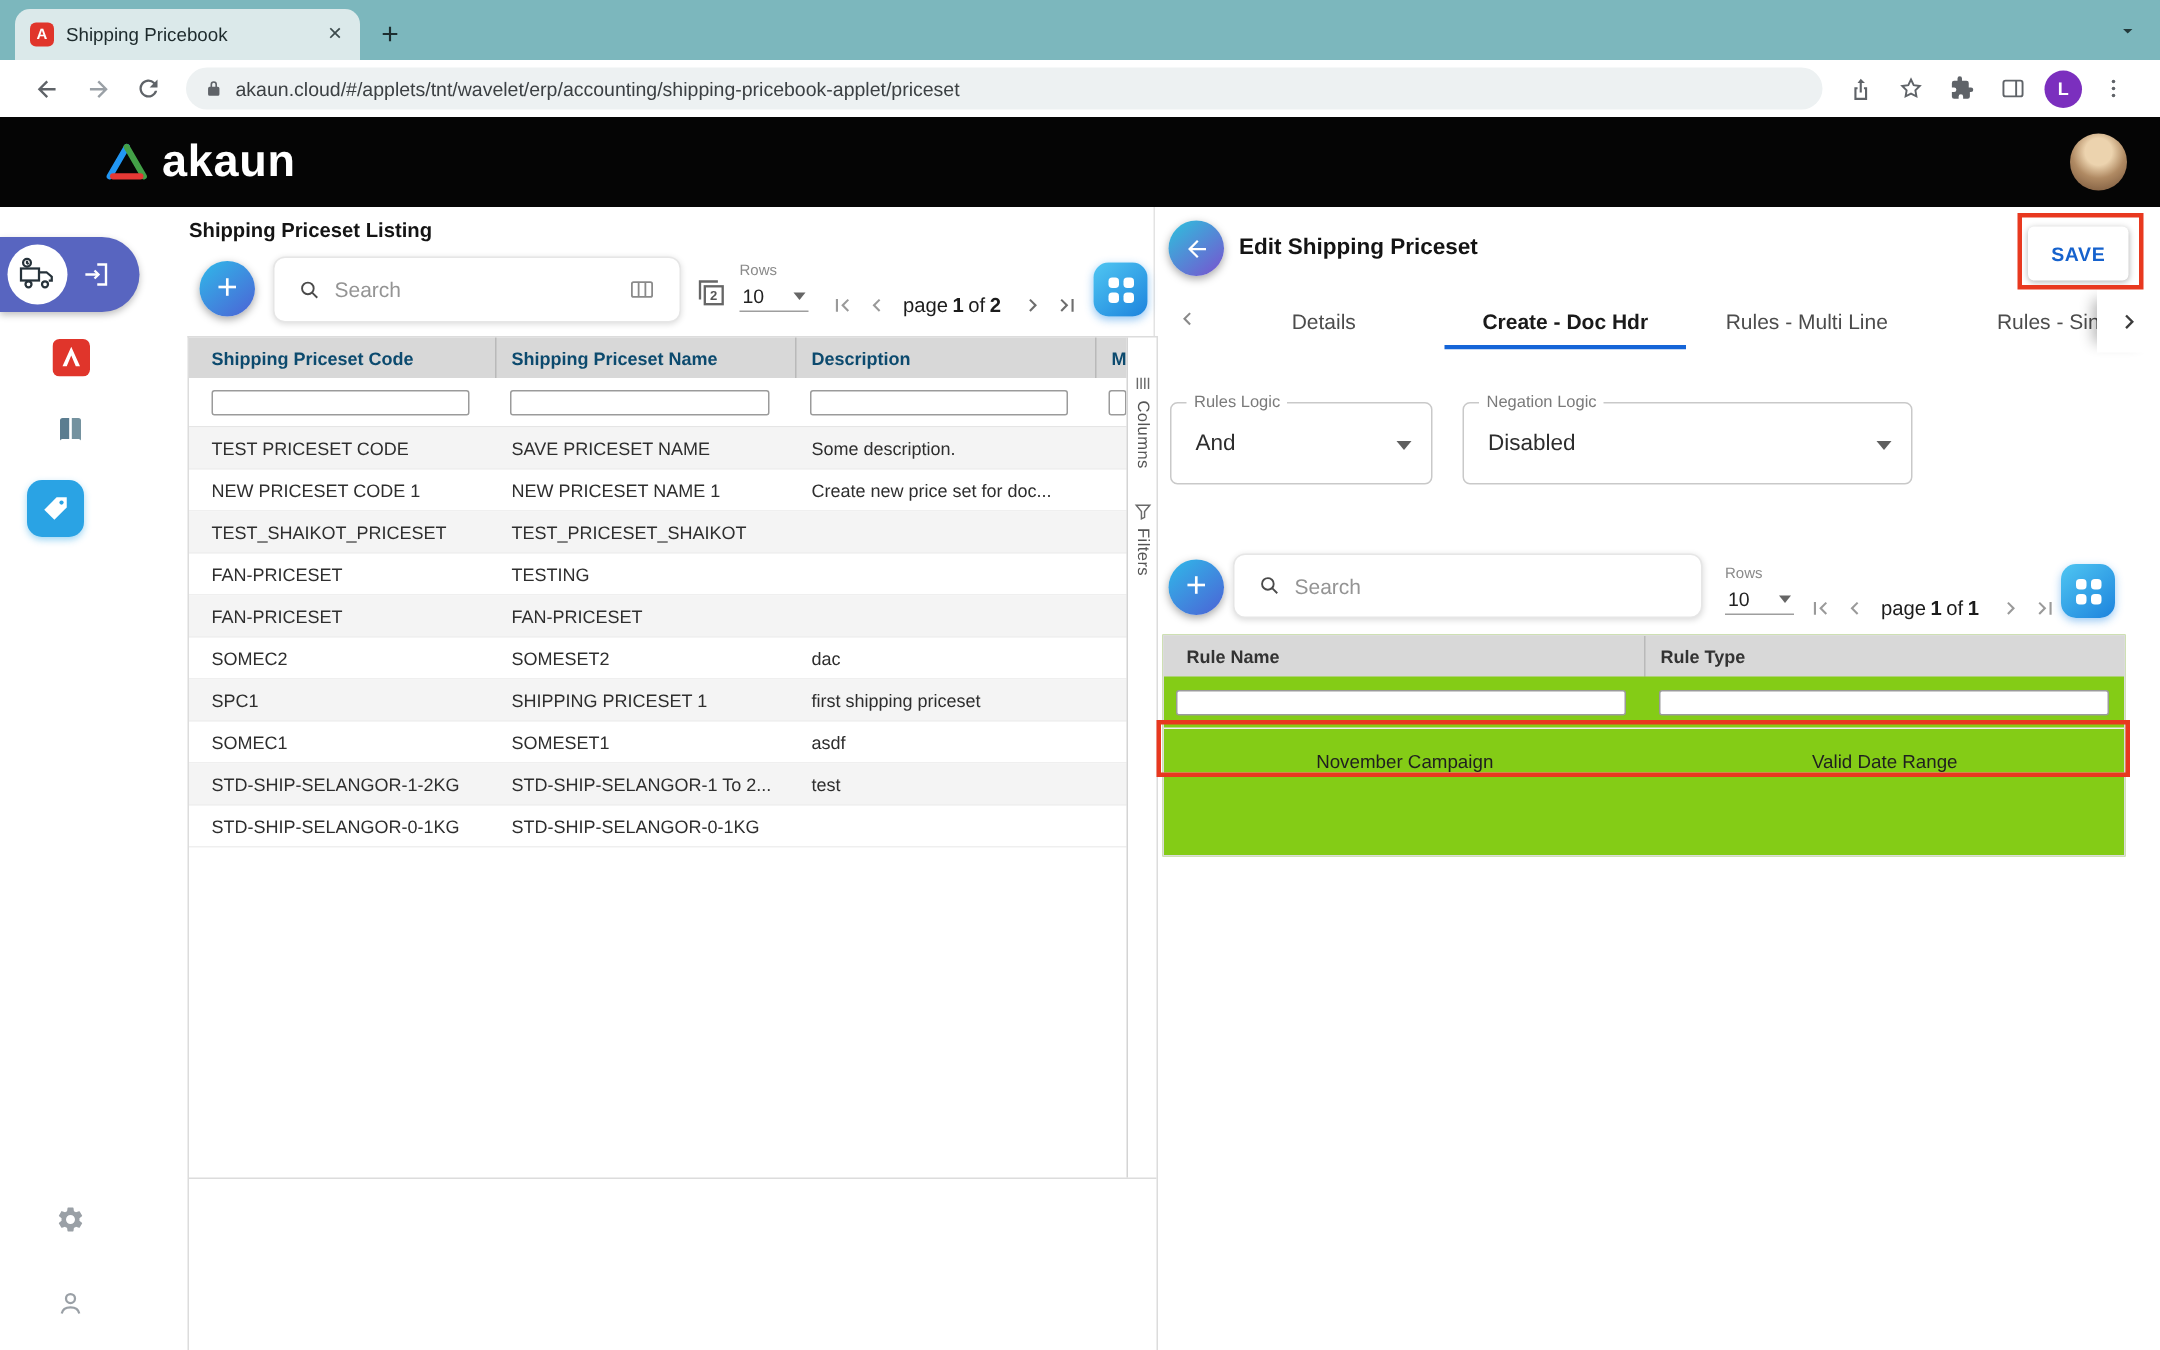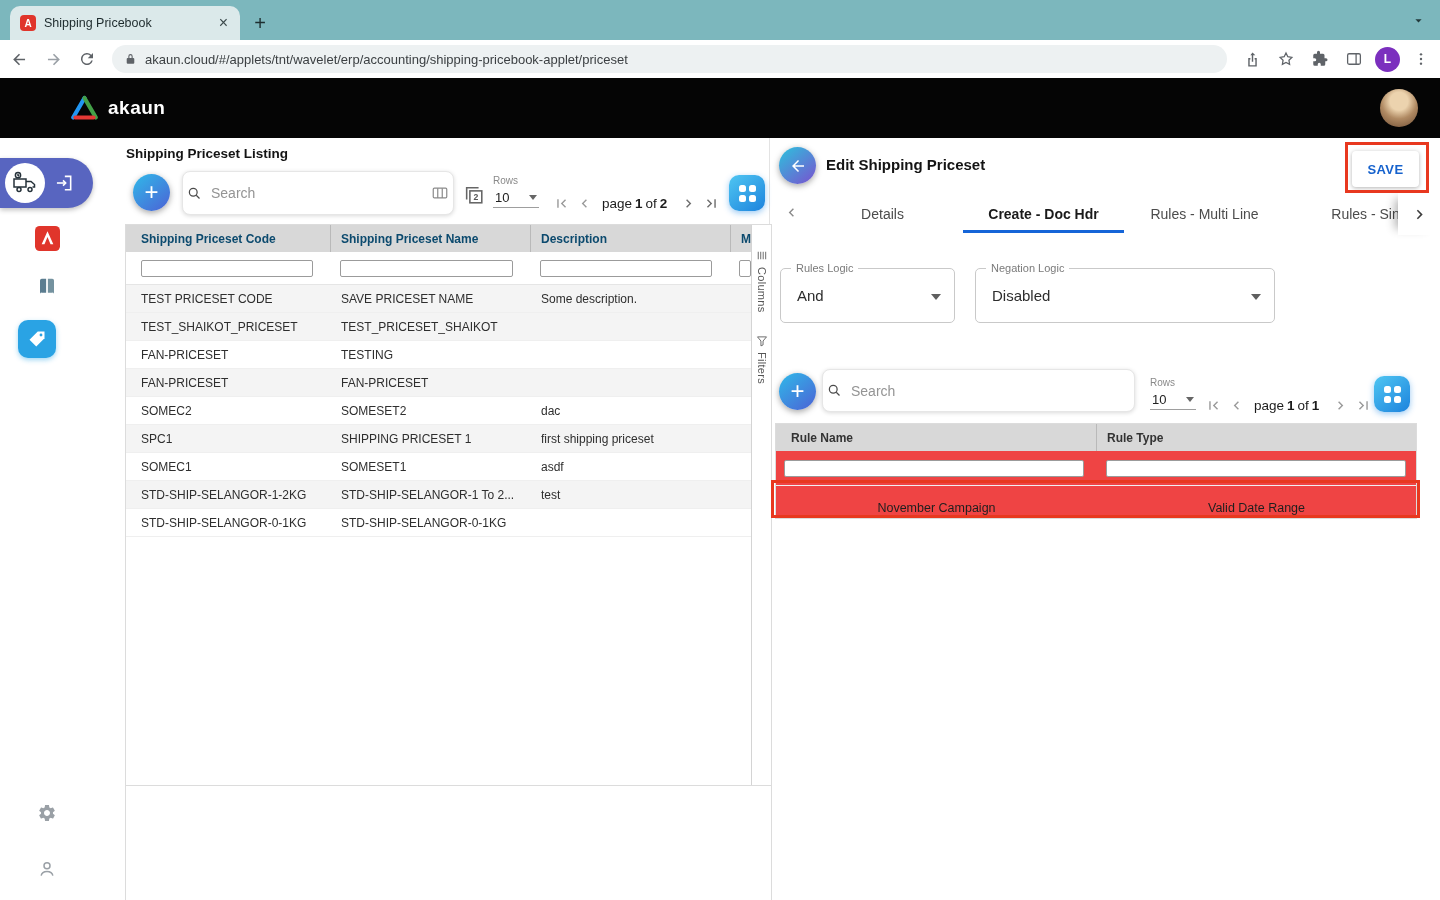--- a/index.html
+++ b/index.html
@@ -8,30 +8,30 @@
 
   
   .tabstrip{height:40px;background:#7cb7bd;display:flex;align-items:flex-end;position:relative}
   .btab{width:230px;height:34px;background:#dbe9ea;border-radius:10px 10px 0 0;margin-left:10px;display:flex;align-items:center;padding:0 10px;gap:8px}
   .favicon{width:16px;height:16px;border-radius:4px;background:#e0352b;color:#fff;font-size:10px;font-weight:bold;display:flex;align-items:center;justify-content:center;flex:0 0 auto}
   .btab-title{flex:1;font-size:12.5px;color:#1d2a2c;white-space:nowrap;overflow:hidden}
   .btab-close{color:#3c4a4c;font-size:16px;line-height:14px;padding:0 2px}
   .newtab{width:28px;height:30px;margin:0 0 2px 6px;display:flex;align-items:center;justify-content:center;font-size:20px;color:#1d2e30}
   .tabstrip-chevron{position:absolute;right:14px;top:13px;line-height:0}
 
-  .toolbar{height:38px;background:#fff;display:flex;align-items:center;padding:0 6px;gap:8px}
+  .toolbar{height:38px;background:#fff;display:flex;align-items:center;padding:0 18px;gap:8px}
   .navbtn{width:26px;height:26px;display:flex;align-items:center;justify-content:center;border-radius:50%}
   .urlbar{flex:1;height:28px;background:#edf1f2;border-radius:14px;display:flex;align-items:center;padding:0 12px;gap:8px;margin:0 4px;min-width:0}
   .url{font-size:13px;color:#3c4043;white-space:nowrap;overflow:hidden}
   .browser-avatar{width:25px;height:25px;border-radius:50%;background:#7b2fbe;color:#fff;font-size:12px;font-weight:bold;display:flex;align-items:center;justify-content:center}
 
   
   .appheader{height:60px;background:#050505;display:flex;align-items:center;padding:0 22px 0 70px}
   .logo{display:flex;align-items:center;gap:9px}
-  .logo-text{color:#fff;font-size:19px;font-weight:bold;letter-spacing:.5px}
+  .logo-text{color:#fff;font-size:30px;font-weight:bold;letter-spacing:.5px}
   .header-avatar{margin-left:auto;width:38px;height:38px;border-radius:50%;background:radial-gradient(circle at 50% 32%,#ecd3ae 0 28%,#b08a63 55%,#6d4c33 100%)}
 
   
   .workspace{position:absolute;top:138px;left:0;right:0;bottom:0;background:#fff}
   .vdivider{position:absolute;left:769px;top:0;bottom:0;width:1px;background:#e3e3e3}
 
   
   .sidebar{position:absolute;left:0;top:0;width:94px;height:100%;background:#fff}
   .module-pill{position:absolute;left:0;top:20px;width:93px;height:50px;background:#5865c0;border-radius:0 26px 26px 0;display:flex;align-items:center;box-shadow:0 2px 5px rgba(0,0,0,.25)}
   .module-blob{width:40px;height:40px;background:#fff;border-radius:50%;margin-left:5px;display:flex;align-items:center;justify-content:center}
@@ -41,21 +41,21 @@
 
   
   .circle-btn{position:absolute;border-radius:50%;display:flex;align-items:center;justify-content:center;color:#fff;box-shadow:0 2px 6px rgba(0,0,0,.35)}
   .grad-plus{background:linear-gradient(140deg,#31b5e8 5%,#4b66d6 95%)}
   .grad-back{background:linear-gradient(140deg,#2cc3dd 0%,#7a50cf 100%)}
   .plus-glyph{font-size:24px;font-weight:400;line-height:1;margin-top:-2px}
   .grid-btn{position:absolute;width:36px;height:36px;border-radius:10px;background:linear-gradient(140deg,#4fc6f2 0%,#1d83dd 100%);display:flex;align-items:center;justify-content:center;box-shadow:0 2px 6px rgba(30,136,229,.45)}
   .grid-glyph{width:17px;height:17px;display:grid;grid-template-columns:1fr 1fr;gap:3px}
   .grid-glyph span{background:#fff;border-radius:2.5px}
 
-  .searchbox{position:absolute;background:#fff;border:1px solid #e6e6e6;border-radius:8px;box-shadow:0 1px 4px rgba(0,0,0,.15);display:flex;align-items:center;padding:0 4px;gap:9px}
+  .searchbox{position:absolute;background:#fff;border:1px solid #e6e6e6;border-radius:8px;box-shadow:0 1px 4px rgba(0,0,0,.15);display:flex;align-items:center;padding:0 16px;gap:9px}
   .searchbox input{border:none;outline:none;flex:1;font-size:14px;color:#333;background:transparent;min-width:0;font-family:"Liberation Sans",sans-serif}
   .searchbox input::placeholder{color:#949494}
 
   .rows-ctl{position:absolute;width:52px}
   .rows-label{font-size:10px;color:#8a8a8a}
   .rows-select{margin-top:3px;display:flex;align-items:center;justify-content:space-between;border-bottom:1px solid #9e9e9e;padding:1px 2px 2px 2px;font-size:13px;color:#222;width:46px}
   .caret-sm{width:0;height:0;border-left:4px solid transparent;border-right:4px solid transparent;border-top:5px solid #666}
 
   .pagination{position:absolute;display:flex;align-items:center;gap:3px}
   .pg-btn{width:20px;height:20px;display:flex;align-items:center;justify-content:center}
@@ -116,21 +116,21 @@
   .field-label{position:absolute;top:-7px;left:10px;background:#fff;padding:0 5px;font-size:11px;color:#7a7a7a;line-height:13px}
   .field-value{line-height:53px;padding-left:16px;font-size:15px;color:#2d2d2d}
   .field .caret{position:absolute;right:13px;top:25px;width:0;height:0;border-left:5px solid transparent;border-right:5px solid transparent;border-top:6px solid #5f5f5f}
 
   .pr-plus{left:4px;top:235px;width:37px;height:37px}
   .pr-search{left:47px;top:231px;width:313px;height:43px}
   .pr-rows{left:375px;top:239px}
   .pr-pagination{left:428px;top:257px}
   .pr-grid{left:599px;top:238px}
 
-  .pr-card{position:absolute;top:285px;left:0;width:642px;height:96px;border:1px solid #dcdcdc;background:#ef4444}
+  .pr-card{position:absolute;top:285px;left:0;width:642px;height:148px;border:1px solid #dcdcdc;background:#84cc16}
   .pr-thead{display:flex;height:27px;background:#d8d8d8;align-items:center;font-size:12px;font-weight:600;color:#333}
   .rc1{width:321px;padding-left:15px;border-right:1px solid rgba(0,0,0,.14);height:100%;display:flex;align-items:center}
   .rc2{flex:1;padding-left:10px}
   .pr-filterrow{display:flex;align-items:center;height:34px}
   .pr-filterrow input{height:17px;border:1px solid #9b9b9b;border-radius:2px;background:#fff;font-size:11px;padding:0 3px;outline:none;width:300px}
   .rfi1{margin-left:8px}
   .rfi2{margin-left:22px}
   .rrow{display:flex;align-items:flex-end;height:31px;font-size:12.5px;color:#1f1f1f;border-bottom:1px solid #e8e8e8;border-top:1px solid #f0f0f0}
   .rrow .rcell1{width:321px;text-align:center}
   .rrow .rcell2{flex:1;text-align:center}
@@ -374,20 +374,25 @@
             <input class="fi4" style="">
           </div>
           <div class="ltable-body">
 
               <div class="lrow alt">
                 <div class="c c1">TEST PRICESET CODE</div>
                 <div class="c c2">SAVE PRICESET NAME</div>
                 <div class="c c3">Some description.</div>
               </div>
 
+              <div class="lrow">
+                <div class="c c1">NEW PRICESET CODE 1</div>
+                <div class="c c2">NEW PRICESET NAME 1</div>
+                <div class="c c3">Create new price set for doc...</div>
+              </div>
 
               <div class="lrow alt">
                 <div class="c c1">TEST_SHAIKOT_PRICESET</div>
                 <div class="c c2">TEST_PRICESET_SHAIKOT</div>
                 <div class="c c3"></div>
               </div>
 
               <div class="lrow">
                 <div class="c c1">FAN-PRICESET</div>
                 <div class="c c2">TESTING</div>

